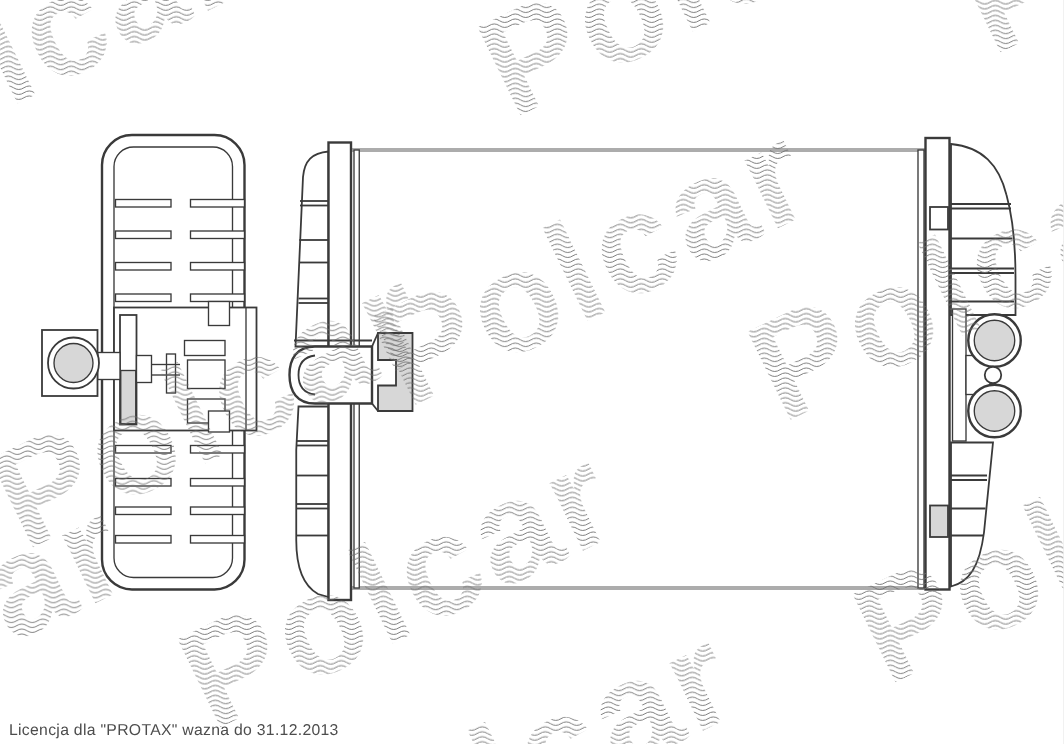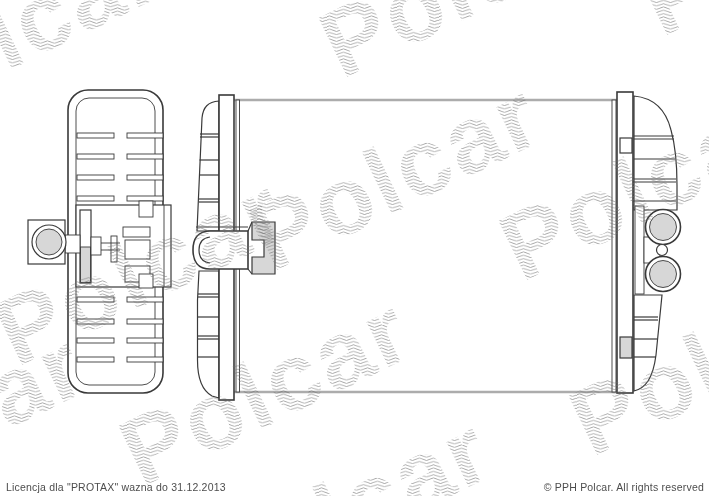--- a/index.html
+++ b/index.html
@@ -170,14 +170,13 @@
       <text class="wmtext" transform="translate(660,215) rotate(-26)">Polcar</text>
       <text class="wmtext" transform="translate(155,300) rotate(-26)">Polcar</text>
       <text class="wmtext" transform="translate(280,420) rotate(-26)">Polcar</text>
       <text class="wmtext" transform="translate(730,390) rotate(-26)">Polcar</text>
       <text class="wmtext" transform="translate(360,540) rotate(-26)">Polcar</text>
       <text class="wmtext" transform="translate(-45,455) rotate(-26)">Polcar</text>
     </g>
   </svg>
 
   <div class="footer-line footer-license">Licencja dla "PROTAX" wazna do 31.12.2013</div>
-  <div class="footer-line footer-copyright">© PPH Polcar. All rights reserved</div>
 </div>
 
 </body></html>

